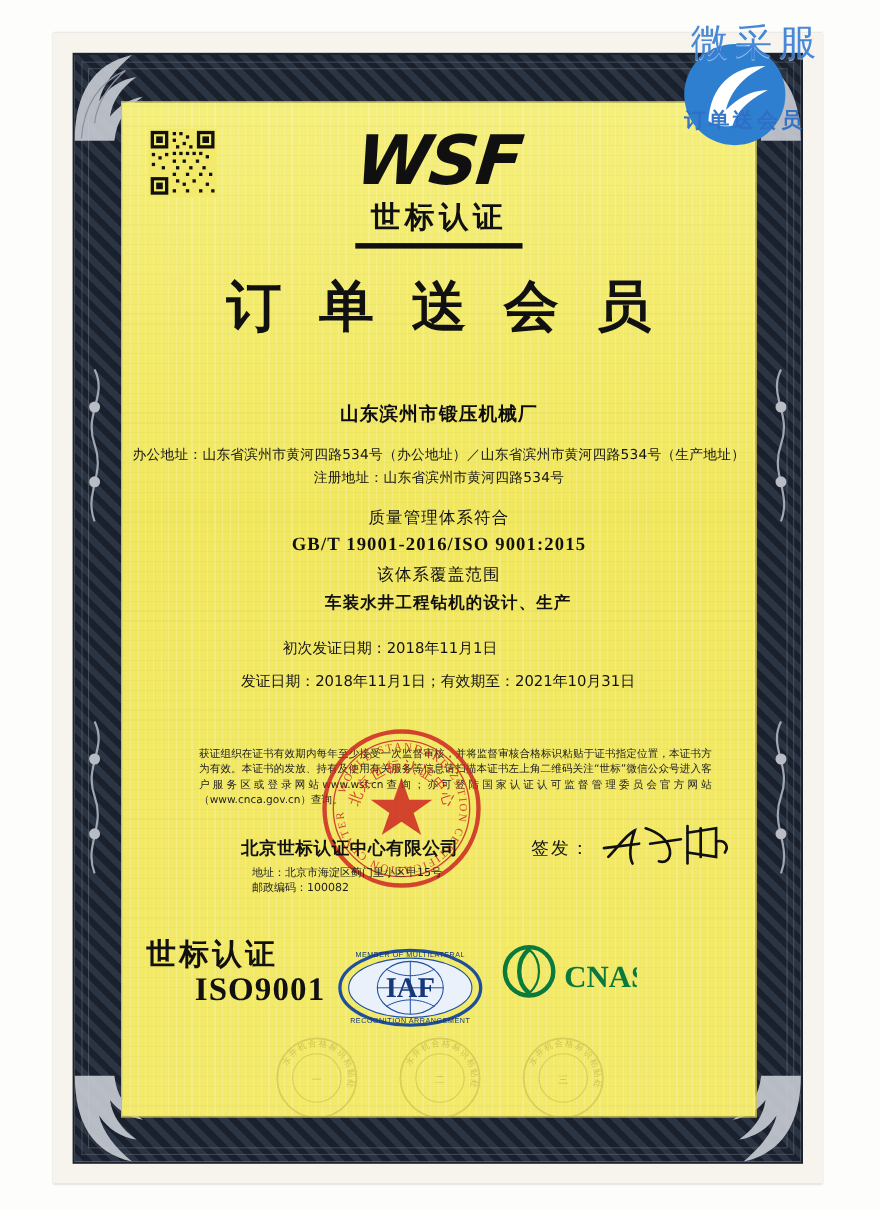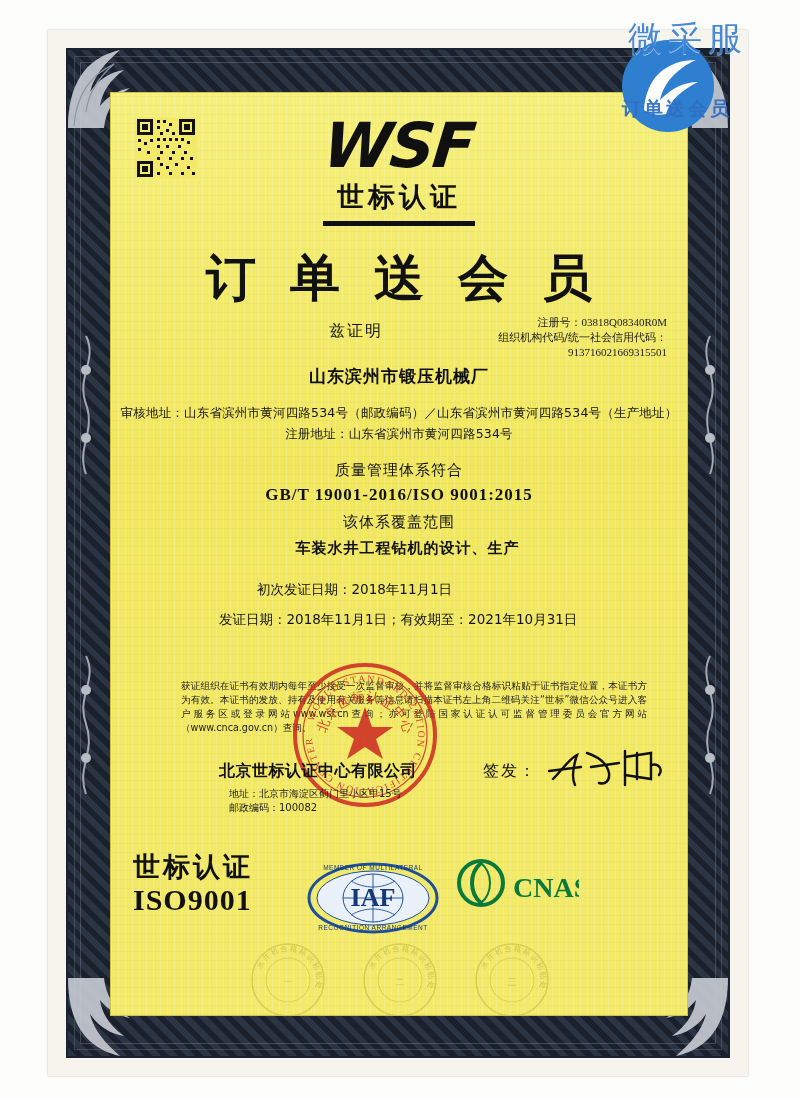--- a/index.html
+++ b/index.html
@@ -314,20 +314,21 @@
     letter-spacing: 3px;
     color: #111;
   }
   .sb-logo .iso {
     font-family: "Liberation Serif", serif;
     font-weight: bold;
     font-size: 30px;
     letter-spacing: 1px;
     color: #111;
     margin-top: -2px;
+    margin-left: 44px;
   }
   .iaf-logo {
     position: absolute;
     left: 196px; top: 18px;
     width: 108px; height: 78px;
   }
   .cnas-logo {
     position: absolute;
     left: 344px; top: 14px;
     width: 124px; height: 56px;
@@ -510,34 +511,24 @@
       </div>
 
       <div class="wsf-logo">
         <div class="wsf-word">WSF</div>
         <div class="wsf-sub">世标认证</div>
         <div class="wsf-bar"></div>
       </div>
 
       <div class="cert-title">订单送会员</div>
 
-      <div class="row-zi">
-        <div class="zi-label">兹证明</div>
-        <div class="reg-block">
-          <div>
-            <span>注册号：</span><span class="num">03818Q08340R0M</span>
-          </div>
-          <div>组织机构代码/统一社会信用代码：</div>
-          <div class="num">913716021669315501</div>
-        </div>
-      </div>
 
       <div class="company">山东滨州市锻压机械厂</div>
 
-      <div class="addr l1">审核地址：山东省滨州市黄河四路534号（邮政编码）／山东省滨州市黄河四路534号（生产地址）</div>
+      <div class="addr l1">办公地址：山东省滨州市黄河四路534号（办公地址）／山东省滨州市黄河四路534号（生产地址）</div>
       <div class="addr l2">注册地址：山东省滨州市黄河四路534号</div>
 
       <div class="std-line std-1">质量管理体系符合</div>
       <div class="std-line std-2">GB/T 19001-2016/ISO 9001:2015</div>
       <div class="std-line std-3">该体系覆盖范围</div>
       <div class="std-line std-4">车装水井工程钻机的设计、生产</div>
 
       <div class="date-line date-1">初次发证日期：2018年11月1日</div>
       <div class="date-line date-2">发证日期：2018年11月1日；有效期至：2021年10月31日</div>
 

